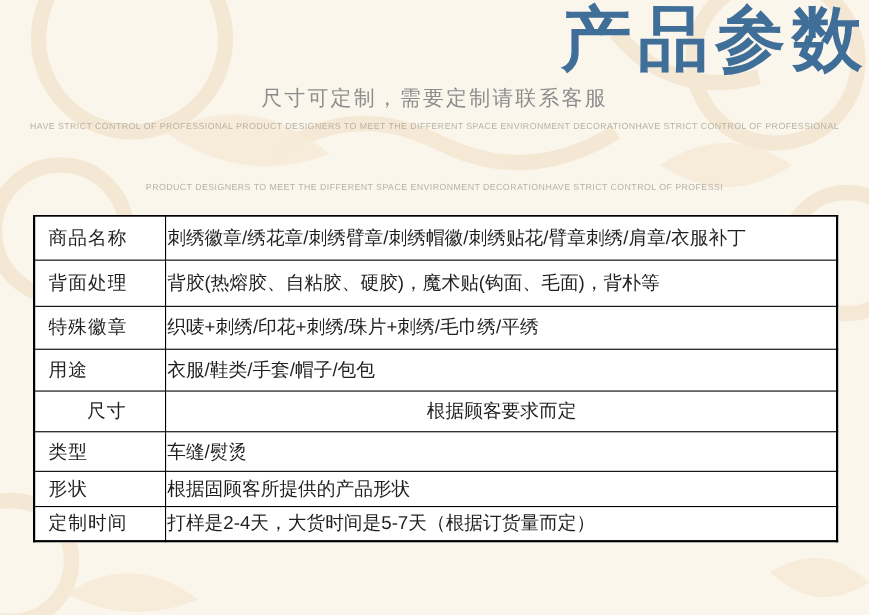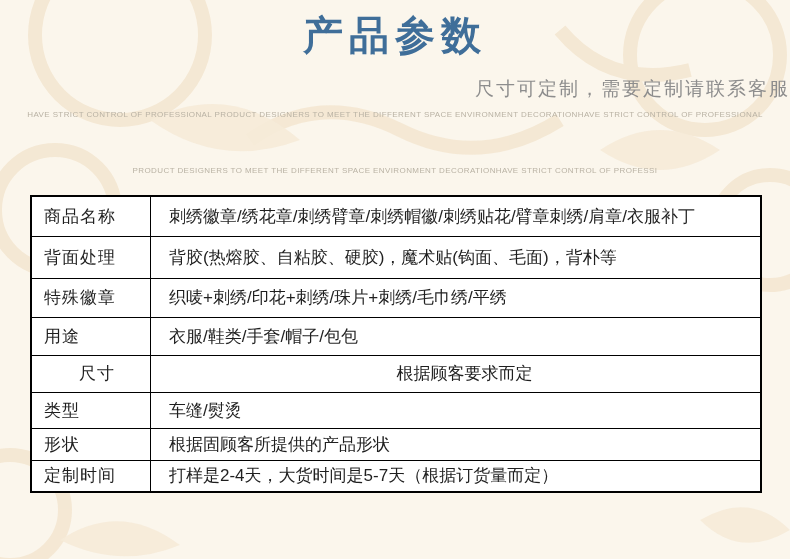--- a/index.html
+++ b/index.html
@@ -29,36 +29,36 @@
     left: 0;
     top: 0;
     width: 790px;
     text-align: center;
   }
   .page-title {
     position: absolute;
     left: 0;
     top: 2px;
     width: 790px;
-    font-size: 40px;
+    font-size: 64px;
     font-weight: bold;
     color: #3f6e99;
     letter-spacing: 6px;
     line-height: 66px;
-    text-align: center;
+    text-align: right;
   }
   .page-subtitle {
     position: absolute;
     left: 0;
     top: 76px;
     width: 790px;
     font-size: 19px;
     color: #8d8d8d;
     letter-spacing: 2px;
-    text-align: right;
+    text-align: center;
   }
   .fineprint {
     position: absolute;
     left: 0;
     width: 790px;
     text-align: center;
     font-size: 8px;
     color: #b9b2a4;
     letter-spacing: 0.4px;
     white-space: nowrap;
@@ -85,21 +85,21 @@
   }
   .param-table {
     border: 2px solid #000000;
     margin-top: 40px;
   }
   .param-table td.label-cell {
     width: 106px;
     letter-spacing: 1px;
   }
   .param-table td.value-cell {
-    padding-left: 18px;
+    padding-left: 1px;
   }
   .param-table tr:nth-child(1)  { height: 40px; }
   .param-table tr:nth-child(2)  { height: 42px; }
   .param-table tr:nth-child(3)  { height: 39px; }
   .param-table tr:nth-child(4)  { height: 38px; }
   .param-table tr:nth-child(5)  { height: 37px; text-align: center; }
   .param-table tr:nth-child(6)  { height: 36px; }
   .param-table tr:nth-child(7)  { height: 32px; }
   .param-table tr:nth-child(8)  { height: 32px; }
   .param-table tr:nth-child(9)  { height: 32px; }

